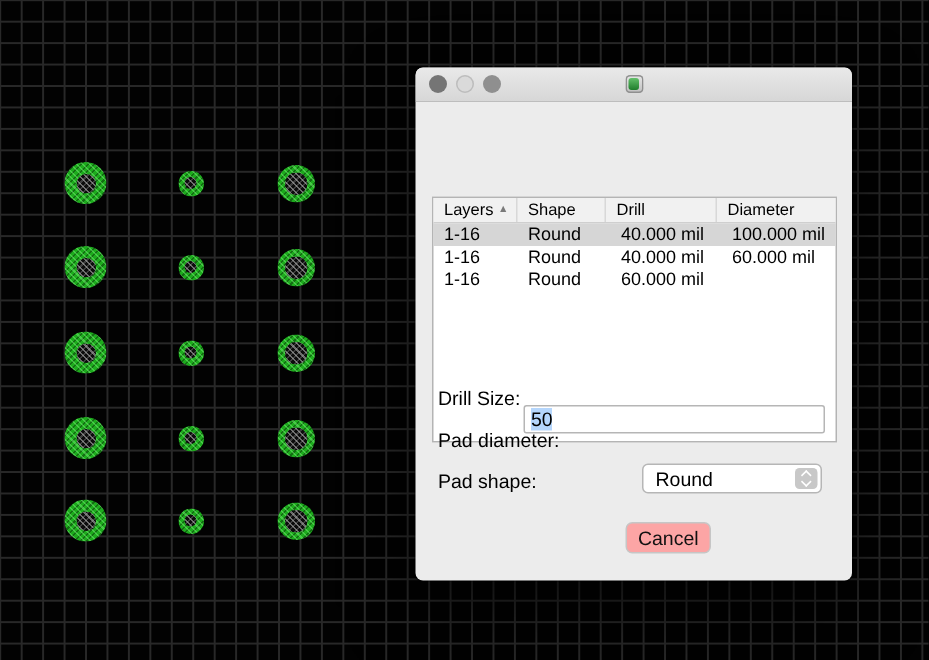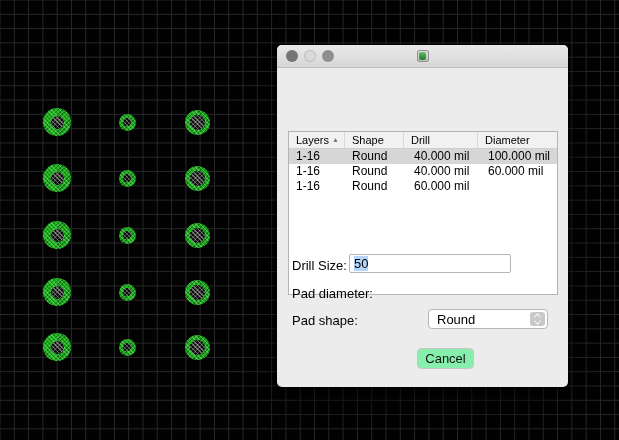--- a/index.html
+++ b/index.html
@@ -94,21 +94,21 @@
   }
   .chev{width:4px;height:4px;border-left:1.5px solid #fff;border-top:1.5px solid #fff;}
   .chev.up{transform:rotate(45deg) translate(1px,1px);}
   .chev.down{transform:rotate(225deg) translate(1px,1px);}
   
   .btn{
     position:absolute;top:303px;height:21px;border-radius:4.5px;
     font-size:13px;display:flex;align-items:center;justify-content:center;
     box-sizing:border-box;cursor:default;
   }
-  .btn-cancel{left:140px;width:57px;background:#86efac;border:1px solid #c6c6c6;color:#111;}
+  .btn-cancel{left:140px;width:57px;background:#fca5a5;border:1px solid #c6c6c6;color:#111;}
   .btn-ok{left:213px;width:58px;background:#b2b2b2;color:#efefef;border:1px solid #a6a6a6;}
 </style>
 </head>
 <body>
 
 <div class="pcb-canvas">
     <div class="via" style="left: 43px; top: 108px; width: 28px; height: 28px;">
       <div class="via-drill" style="width: 13px; height: 13px;"></div>
     </div>
     <div class="via" style="left: 118.5px; top: 113.5px; width: 17px; height: 17px;">
@@ -199,21 +199,21 @@
       <div class="t-cell c3">60.000 mil</div>
     </div>
     <div class="t-row">
       <div class="t-cell c0">1-16</div>
       <div class="t-cell c1">Round</div>
       <div class="t-cell c2">60.000 mil</div>
     </div>
   </div>
 
   <div class="field-label" style="top:213px">Drill Size:</div>
-  <div class="fake-input" style="left:72px;top:209px;width:162px;height:19px">
+  <div class="fake-input" style="left:72px;top:225px;width:201px;height:19px">
     <span class="sel">50</span>
   </div>
 
   <div class="field-label" style="top:241px">Pad diameter:</div>
 
   <div class="field-label" style="top:268px">Pad shape:</div>
   <div class="popup">
     <span>Round</span>
     <span class="stepper">
       <i class="chev up"></i>

